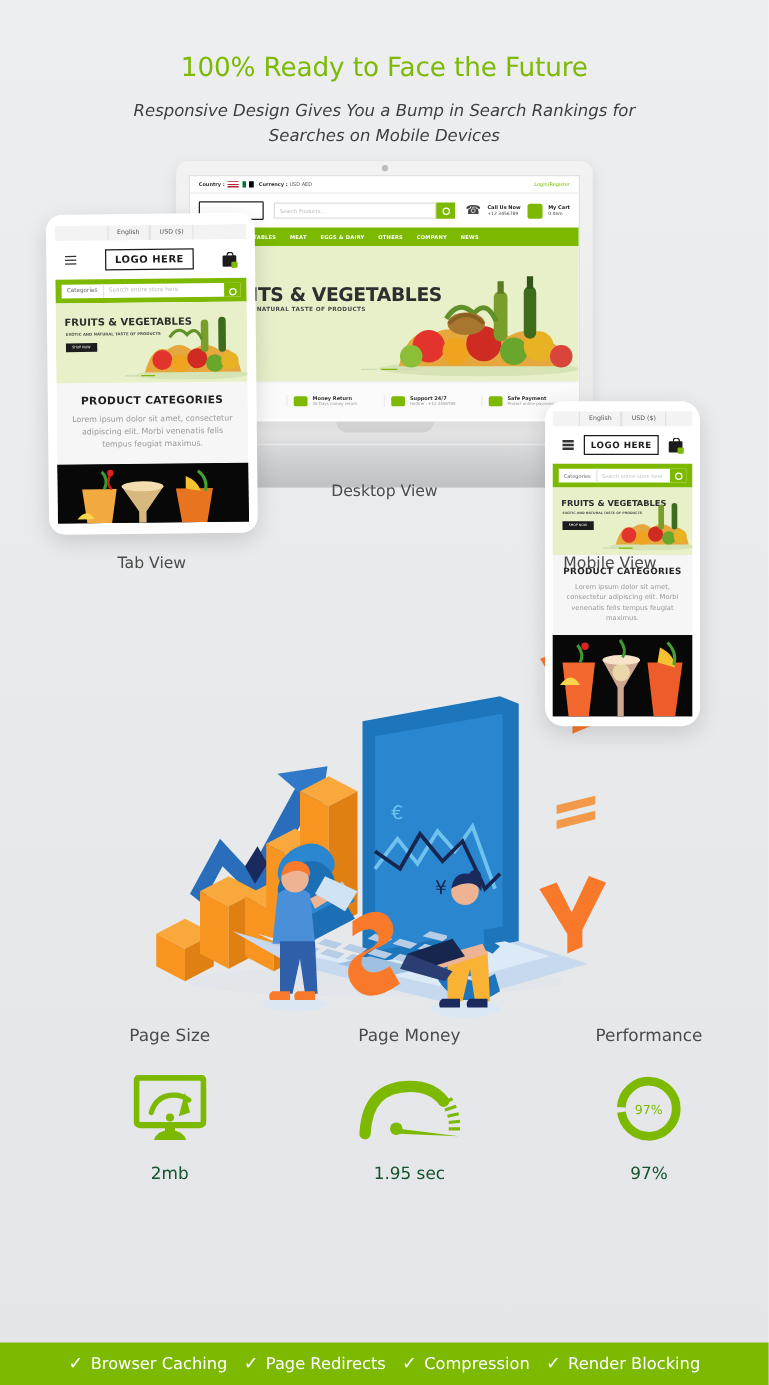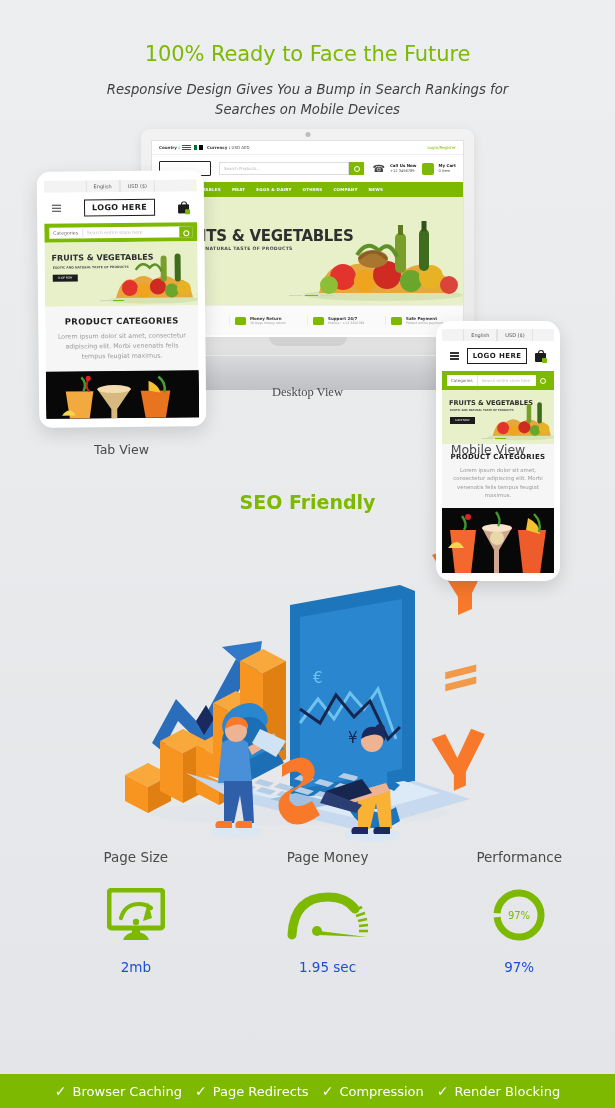--- a/index.html
+++ b/index.html
@@ -155,21 +155,21 @@
 
   
   .seo-title{text-align:center;color:#7cb900;font-size:19px;font-weight:700;margin-top:6px;}
   .illus{width:615px;height:330px;display:block;}
 
   
   .metrics{display:flex;margin-top:6px;padding-left:40px;}
   .metric{flex:1;text-align:center;}
   .metric .cap{font-size:13.5px;color:#4a4a4a;}
   .metric .ico{height:72px;display:flex;align-items:center;justify-content:center;margin-top:14px;}
-  .metric .val{font-size:13.5px;color:#1d4ed8;margin-top:8px;}
+  .metric .val{font-size:13.5px;color:#14532d;margin-top:8px;}
 
   
   .footbar{
     position:absolute;left:0;bottom:0;width:615px;height:34px;background:#7cb900;
     display:flex;align-items:center;justify-content:center;gap:13px;
     color:#fff;font-size:13px;
   }
   .fitem{display:flex;align-items:center;gap:6px;white-space:nowrap;}
   .tick{font-size:14px;font-weight:700;line-height:1;}
 </style>
@@ -430,26 +430,25 @@
             <circle cx="26" cy="9" r="3" fill="#d22"></circle>
             <path d="M54 4 q6 8 2 14" stroke="#3f9a2e" stroke-width="2.4" fill="none"></path>
             <path d="M6 40 q9 -12 16 0z" fill="#f8d54c"></path>
             <path d="M86 10 q12 6 12 16 l-14 -4z" fill="#f4c231"></path>
             <path d="M92 6 q8 8 5 18" stroke="#46a12f" stroke-width="2.4" fill="none"></path>
           </svg>
         </div>
       </div>
     </div>
 
-    <div class="view-label" style="left:0;right:0;top:250px;font-family:Liberation Serif, serif;">Desktop View</div>
+    <div class="view-label" style="left:0;right:0;top:250px;">Desktop View</div>
     <div class="view-label" style="left:38px;width:167px;top:307px;">Tab View</div>
     <div class="view-label" style="left:436px;width:104px;top:307px;">Mobile View</div>
   </div>
 
-  <div class="seo-title">SEO Friendly</div>
 
   <svg class="illus" viewBox="0 0 615 330">
 
     <ellipse cx="300" cy="300" rx="150" ry="12" fill="#dfe4ea" opacity=".55"></ellipse>
 
     <path d="M152 230 L176 186 L200 212 L236 146 L250 158 L206 236 L178 208 L162 238 Z" fill="#2a6ebb"></path>
     <path d="M236 146 L222 134 L262 128 L256 168 Z" fill="#2f79c8"></path>
     <path d="M196 208 L206 192 L214 206 L204 222 Z" fill="#1b2a5e"></path>
 
     <g>

